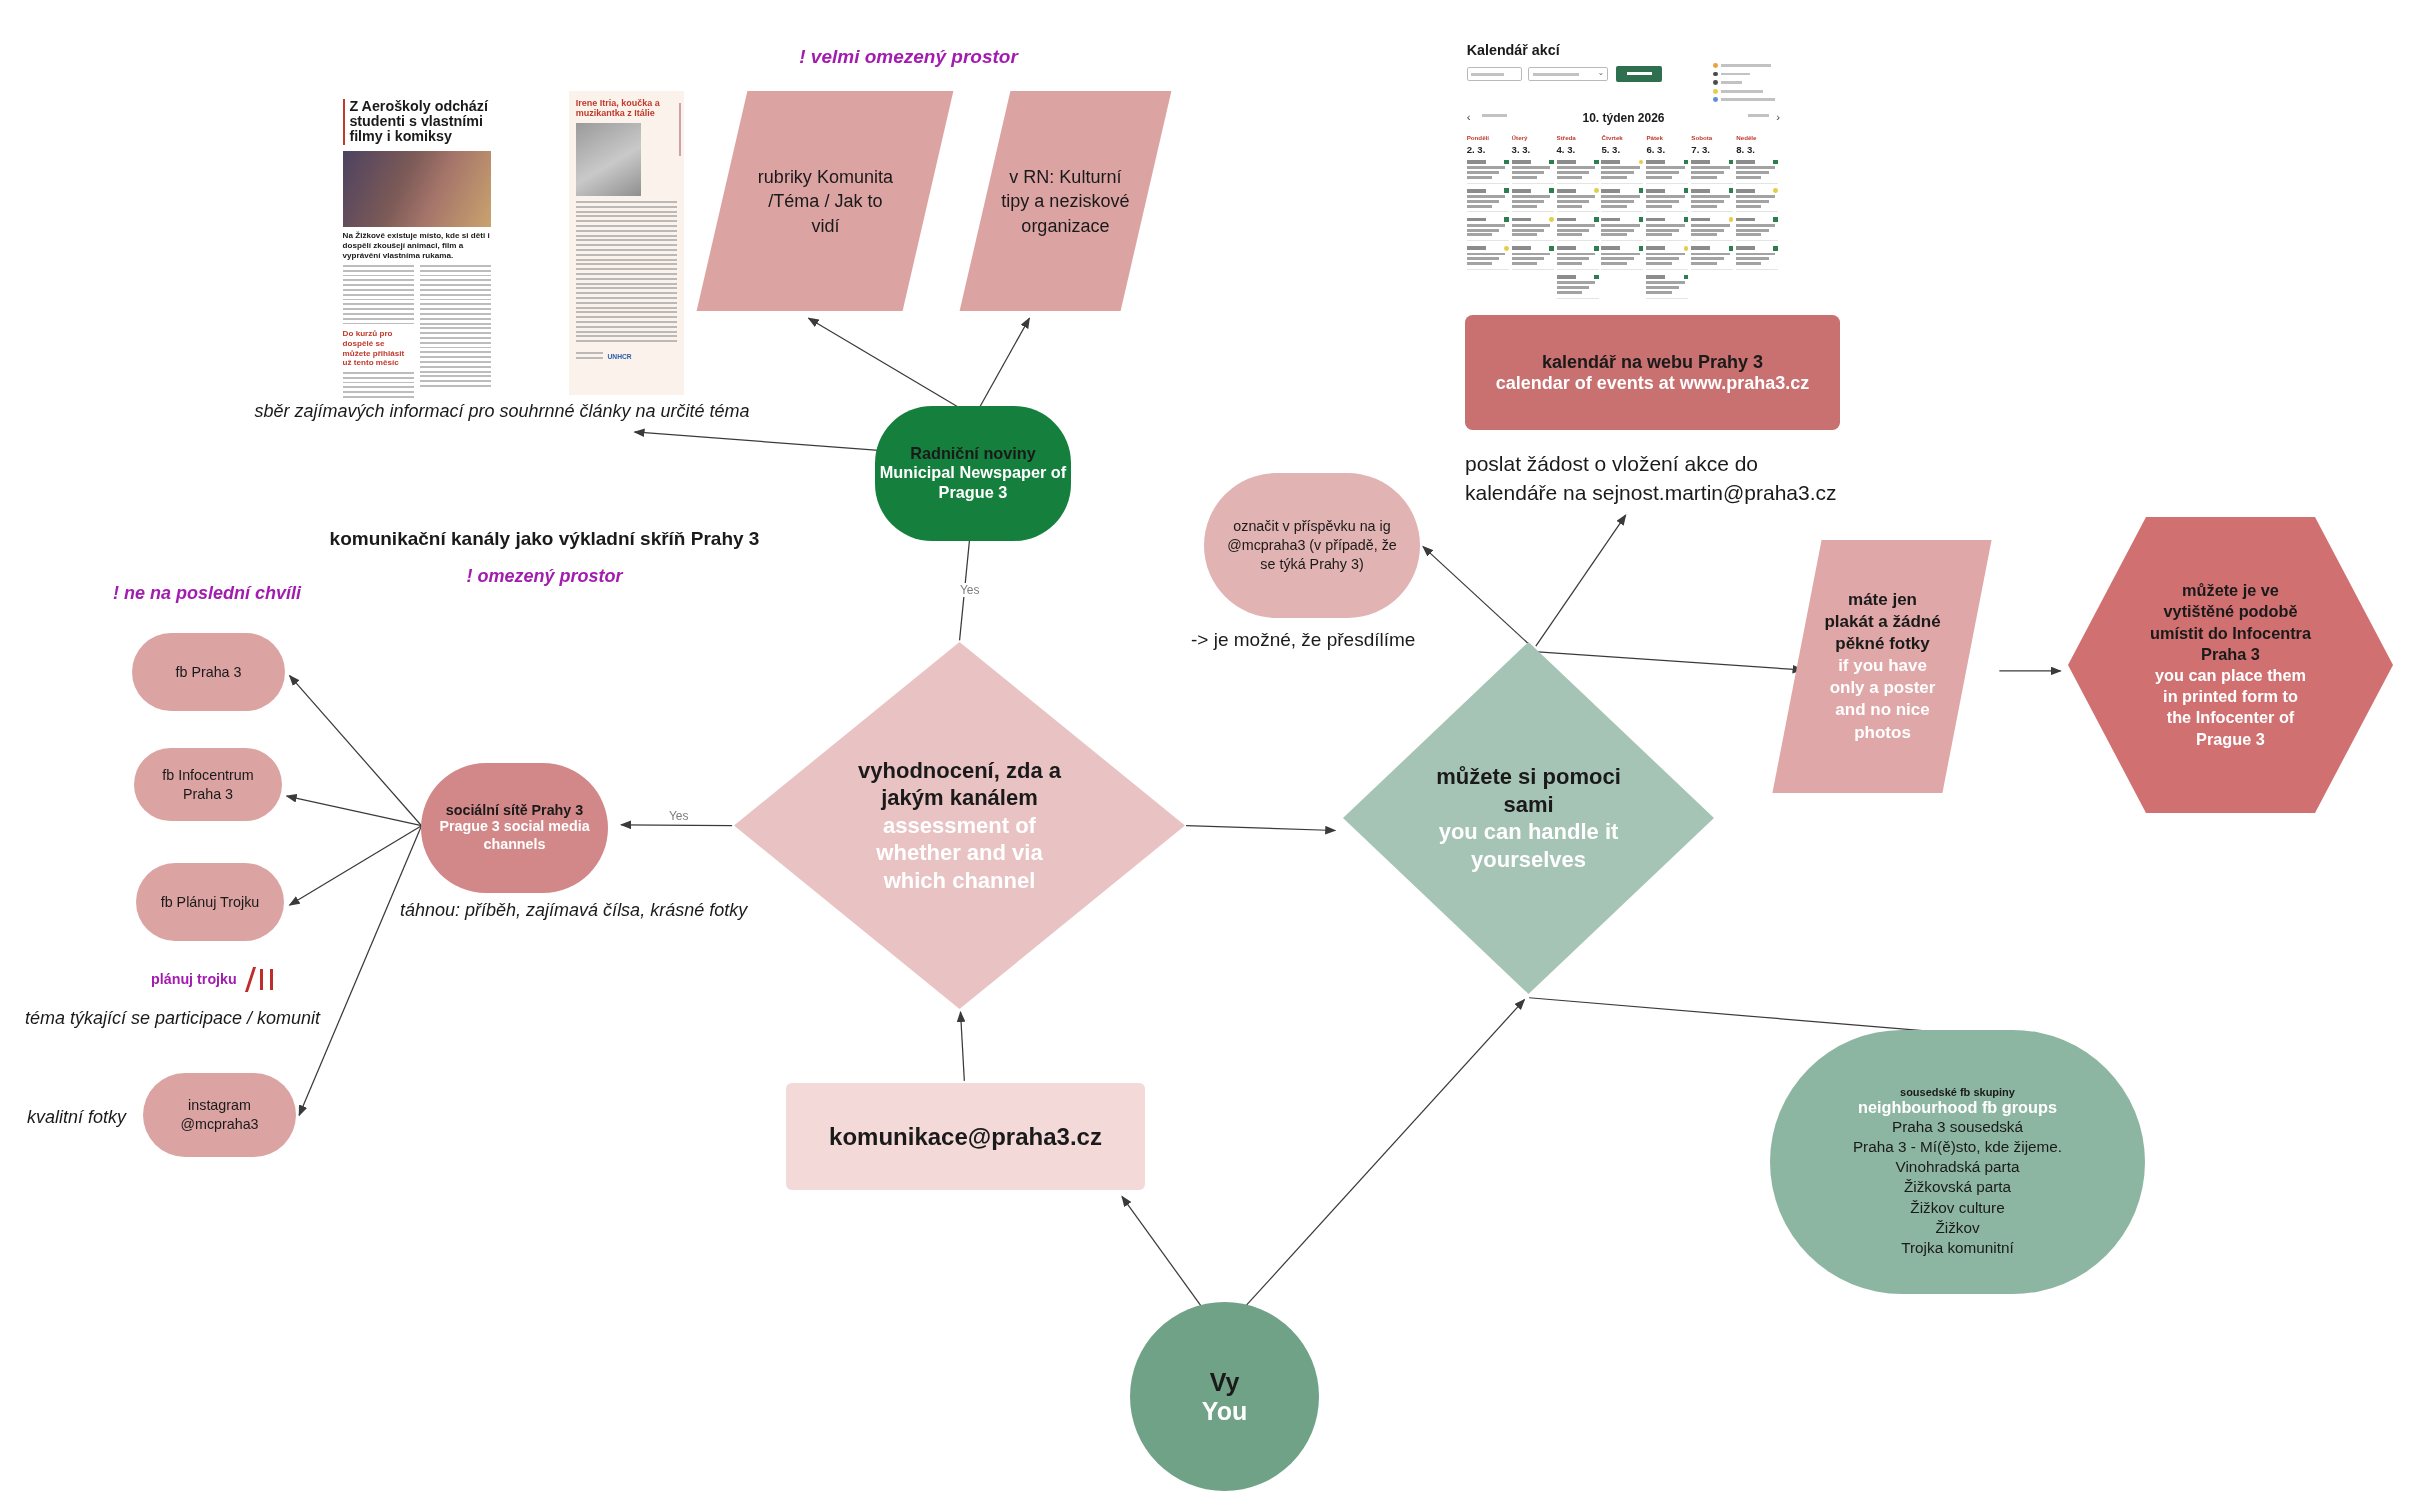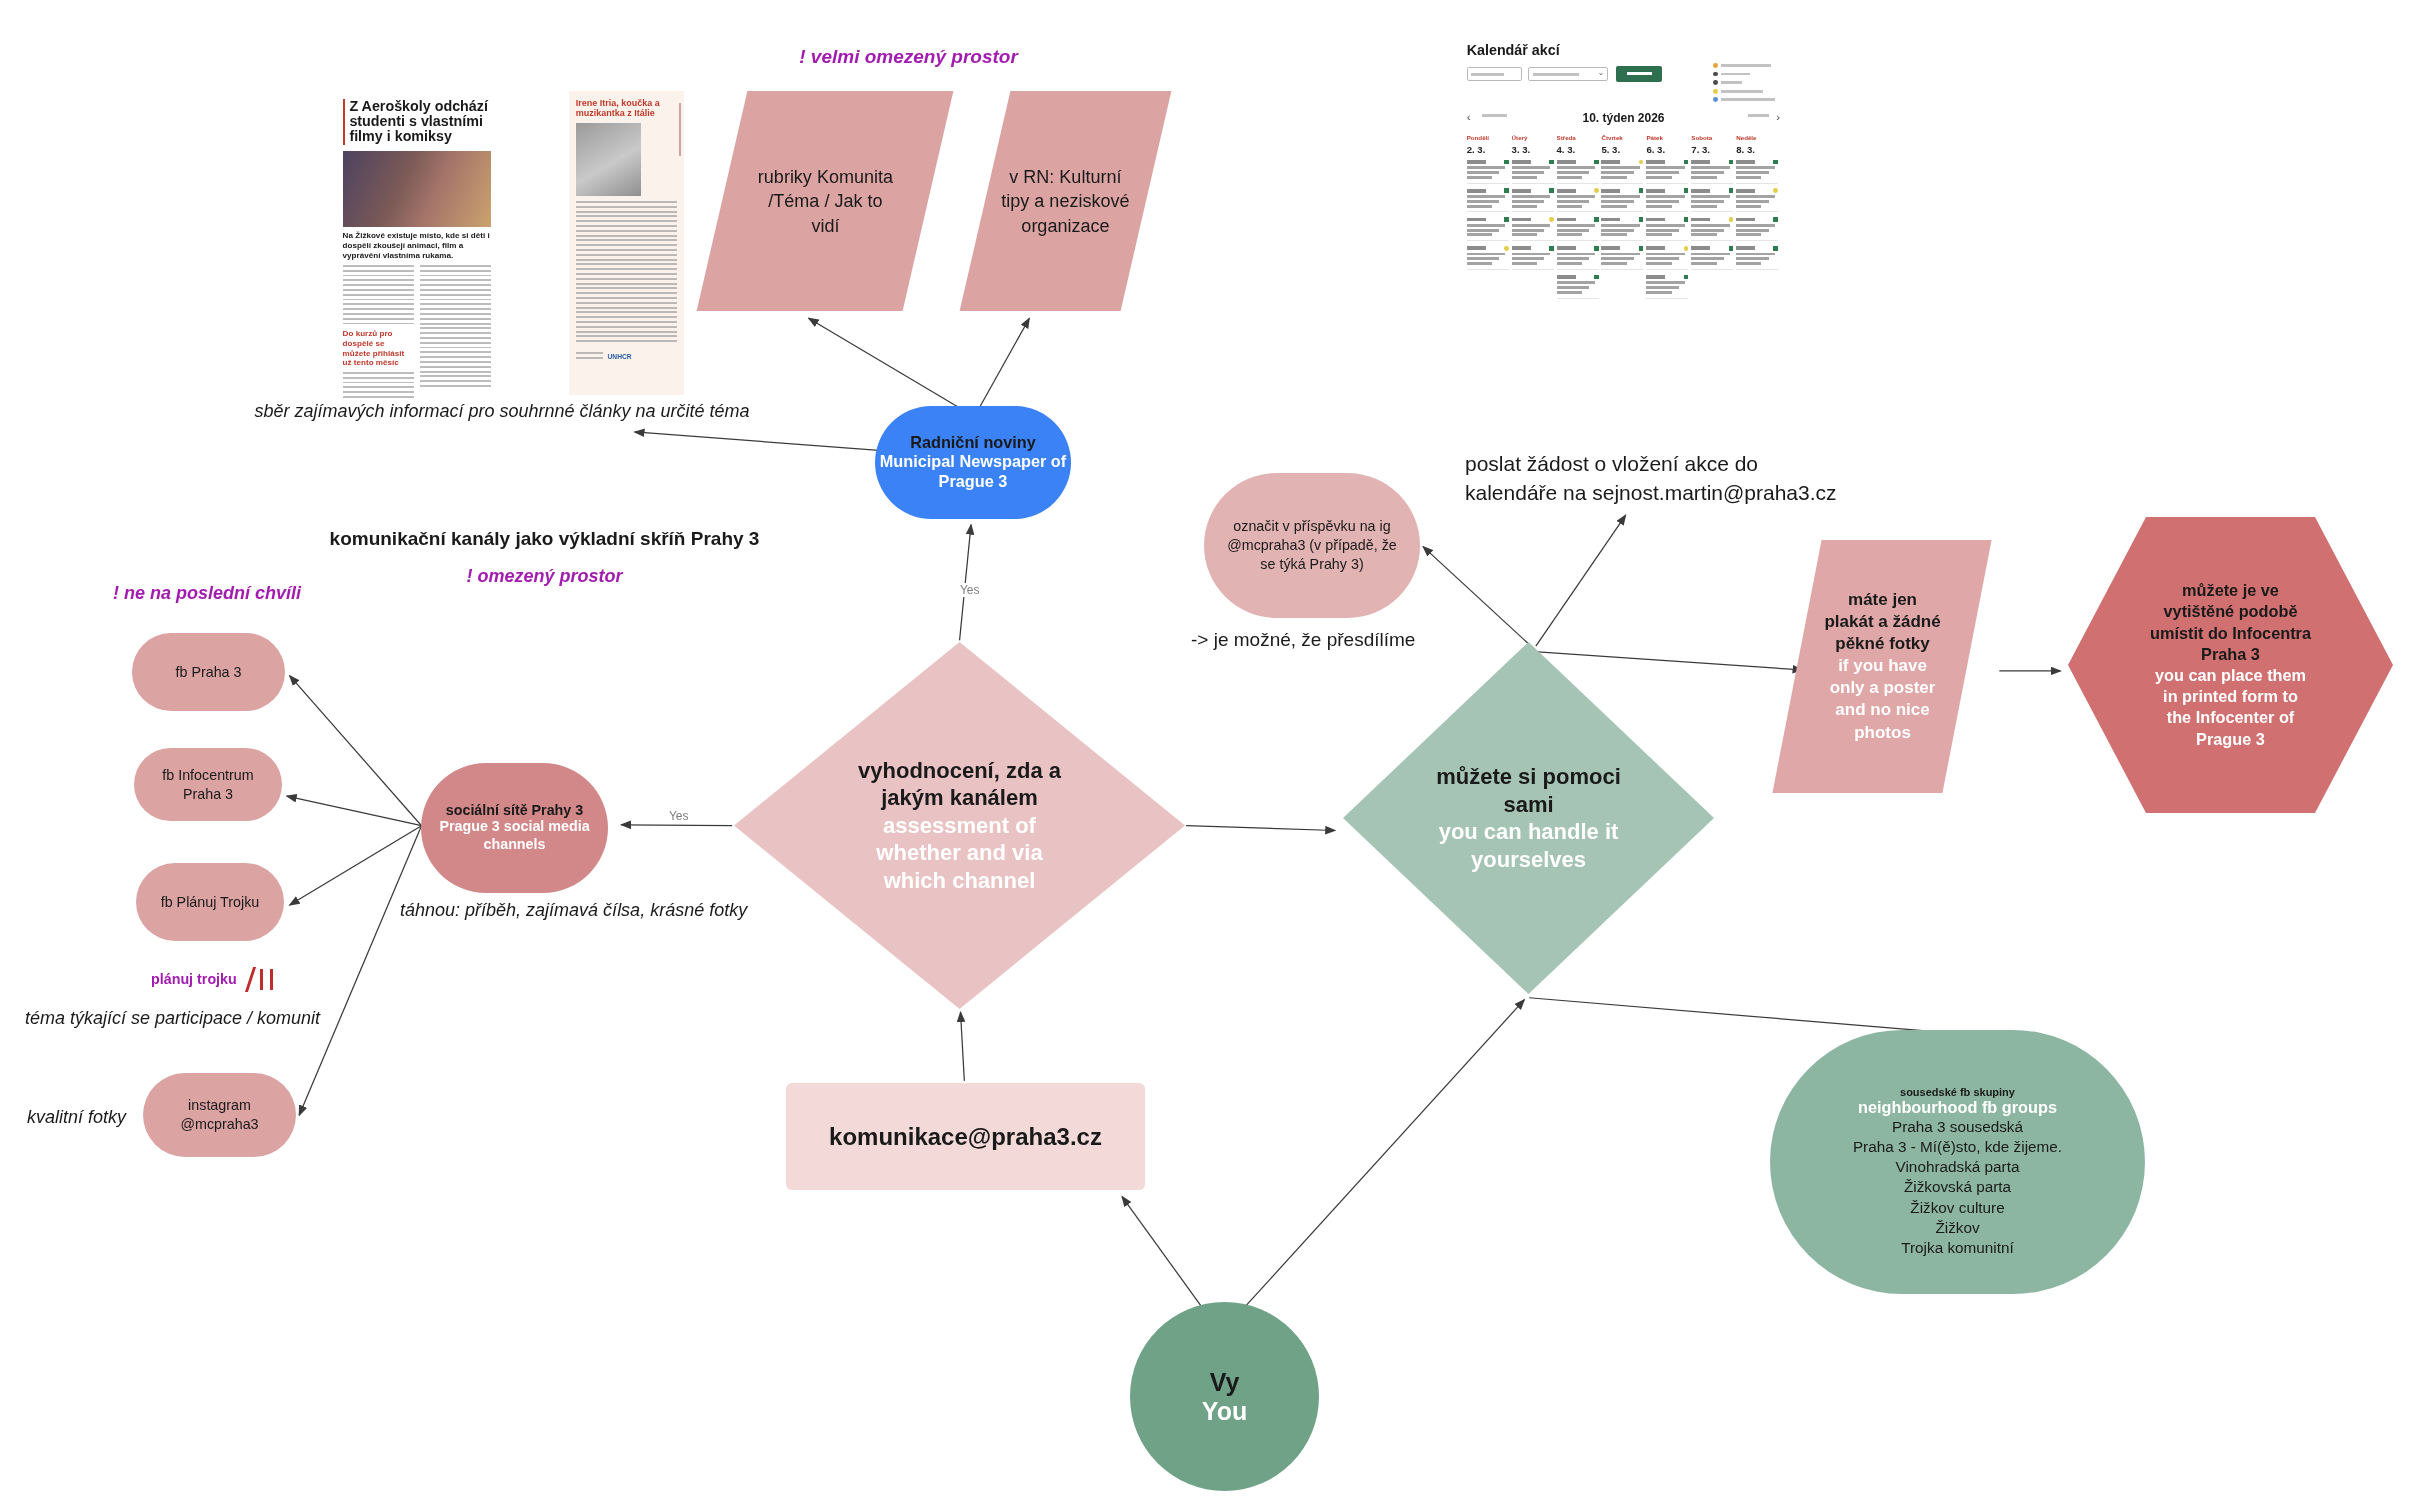--- a/index.html
+++ b/index.html
@@ -117,21 +117,21 @@
 
   <div class="abs bold ital red center" style="left:784px;top:46px;width:249px;font-size:19px;">! velmi omezený prostor</div>
 
   <div class="abs para" style="left:722px;top:91px;width:206px;height:220px;background:#dca3a3;transform:skewX(-13deg);">
     <div class="para-inner" style="transform:skewX(13deg);width:143px;font-size:18px;line-height:1.35;">rubriky Komunita /Téma / Jak to vidí</div>
   </div>
   <div class="abs para" style="left:985px;top:91px;width:161px;height:220px;background:#dca3a3;transform:skewX(-13deg);">
     <div class="para-inner" style="transform:skewX(13deg);width:129px;font-size:18px;line-height:1.35;">v RN: Kulturní tipy a neziskové organizace</div>
   </div>
 
-  <div class="abs stadium" style="left:875px;top:406px;width:196px;height:113px;border-radius:57px;background:#3b82f6;">
+  <div class="abs stadium" style="left:875px;top:406px;width:196px;height:135px;border-radius:57px;background:#15803d;">
     <div class="bold" style="font-size:16.3px;">Radniční noviny</div>
     <div class="bold white" style="font-size:16.3px;line-height:1.2;width:191px;">Municipal Newspaper of Prague 3</div>
   </div>
 
   <div class="abs bold center" style="left:315px;top:528px;width:459px;font-size:19px;">komunikační kanály jako výkladní skříň Prahy 3</div>
   <div class="abs bold ital red center" style="left:315px;top:566px;width:459px;font-size:18px;">! omezený prostor</div>
   <div class="abs bold ital red nowrap" style="left:113px;top:583px;font-size:18px;">! ne na poslední chvíli</div>
 
   <div class="abs stadium" style="left:132px;top:633px;width:153px;height:78px;border-radius:39px;background:#dca3a3;font-size:14.3px;">
       <div>fb Praha 3</div>
@@ -489,20 +489,24 @@
               <span class="dot g"></span>
             </div>
             <div class="ln w1"></div>
             <div class="ln w2"></div>
             <div class="ln w3"></div>
           </div>
         </div>
       </div>
   </div>
 
+  <div class="abs stadium" style="left:1465px;top:315px;width:375px;height:115px;border-radius:7.6px;background:#c97070;">
+    <div class="bold" style="font-size:18px;">kalendář na webu Prahy 3</div>
+    <div class="bold white" style="font-size:18px;">calendar of events at www.praha3.cz</div>
+  </div>
   <div class="abs" style="left:1465px;top:449px;font-size:21px;line-height:1.4;">
     <div>poslat žádost o vložení akce do</div>
     <div>kalendáře na sejnost.martin@praha3.cz</div>
   </div>
 
   <div class="abs para" style="left:1797px;top:540px;width:170px;height:253px;background:#dfa7a7;transform:skewX(-11deg);">
     <div class="para-inner" style="transform:skewX(11deg);width:117px;line-height:1.3;">
       <div class="bold" style="font-size:17px;">máte jen plakát a žádné pěkné fotky</div>
       <div class="bold white" style="font-size:17px;">if you have only a poster and no nice photos</div>
     </div>

